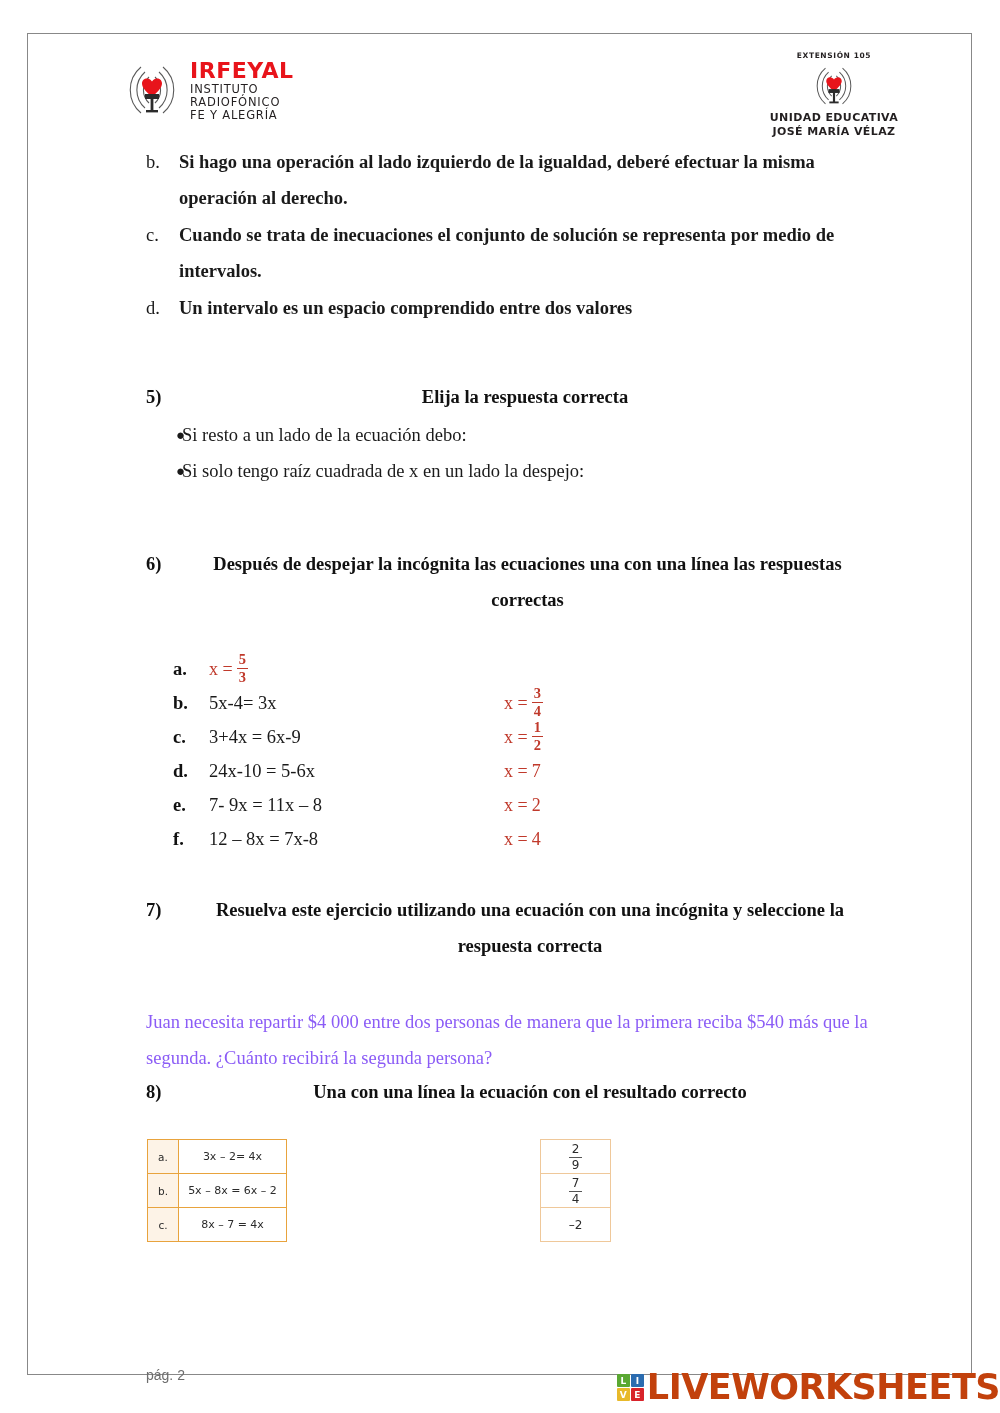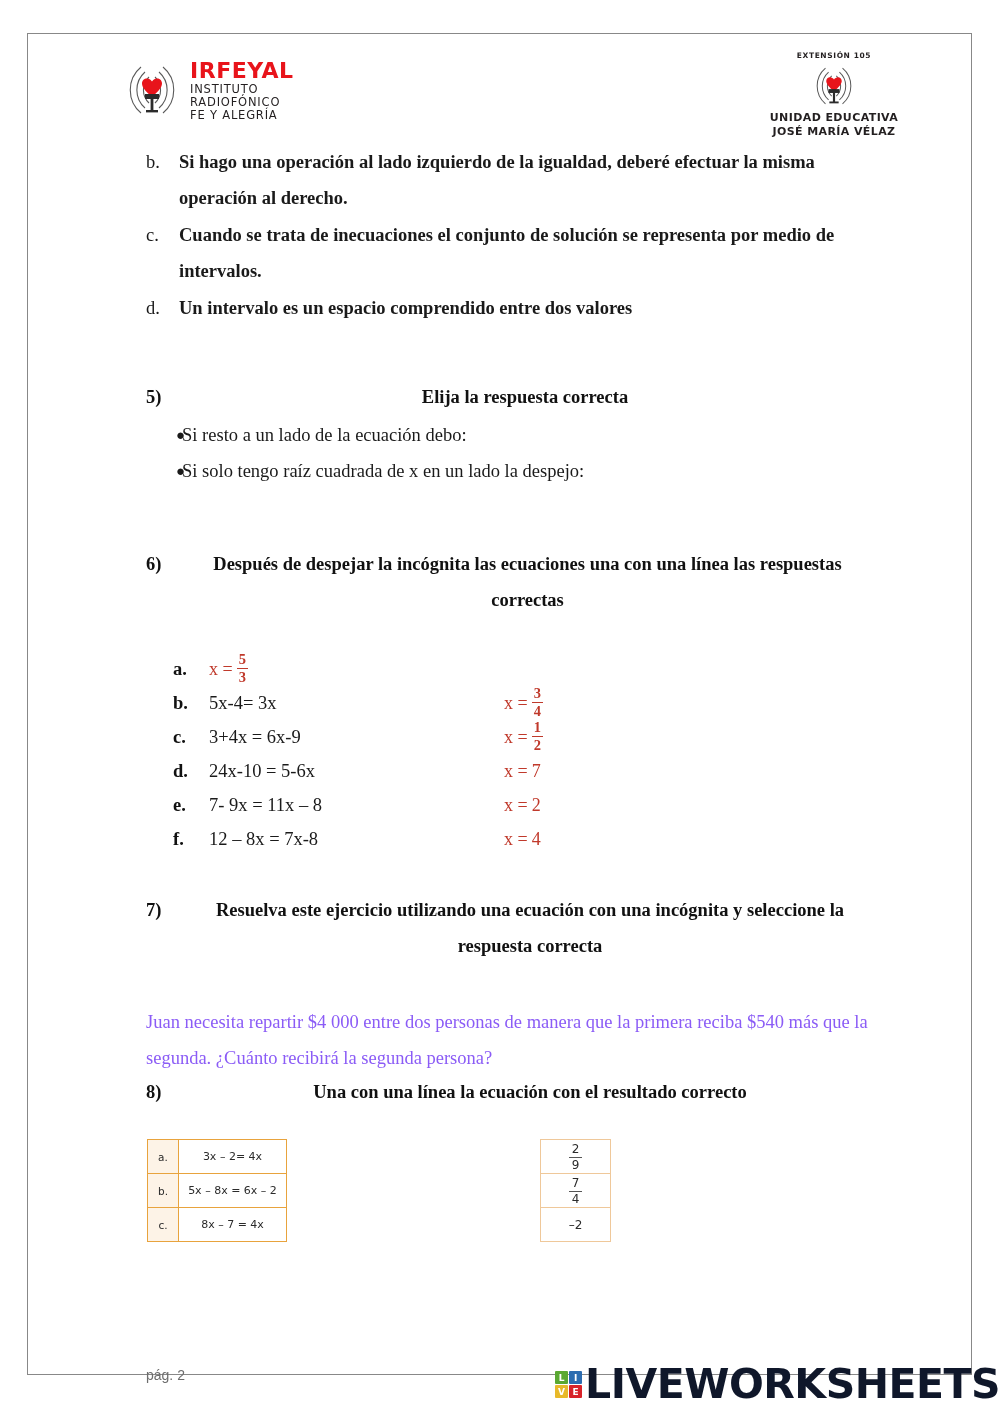--- a/index.html
+++ b/index.html
@@ -308,23 +308,23 @@
     font-size: 9px;
     color: #ffffff;
     display: flex;
     align-items: center;
     justify-content: center;
     border-radius: 1px;
   }
   .lw-word {
     font-family: "DejaVu Sans", sans-serif;
     font-weight: bold;
-    font-size: 41px;
+    font-size: 35px;
     letter-spacing: -0.5px;
-    color: #0f172a;
+    color: #c2410c;
     line-height: 1;
   }
 </style>
 </head>
 <body>
 
 <div class="page-sheet">
 
   <div class="header-band">
 

